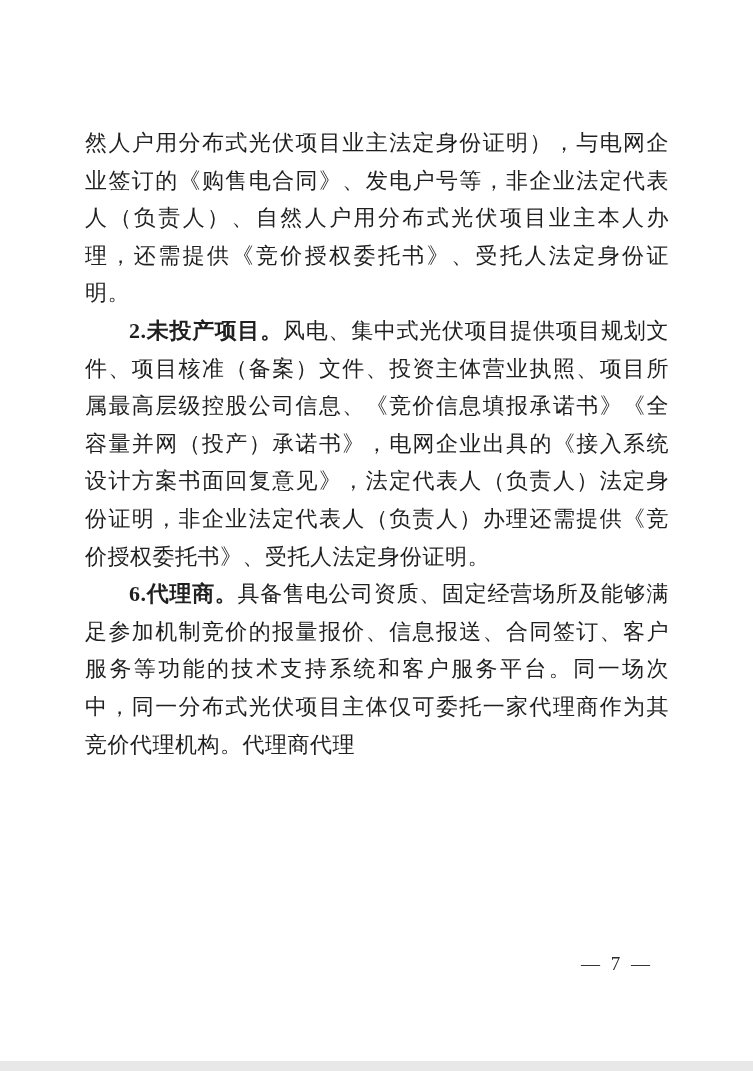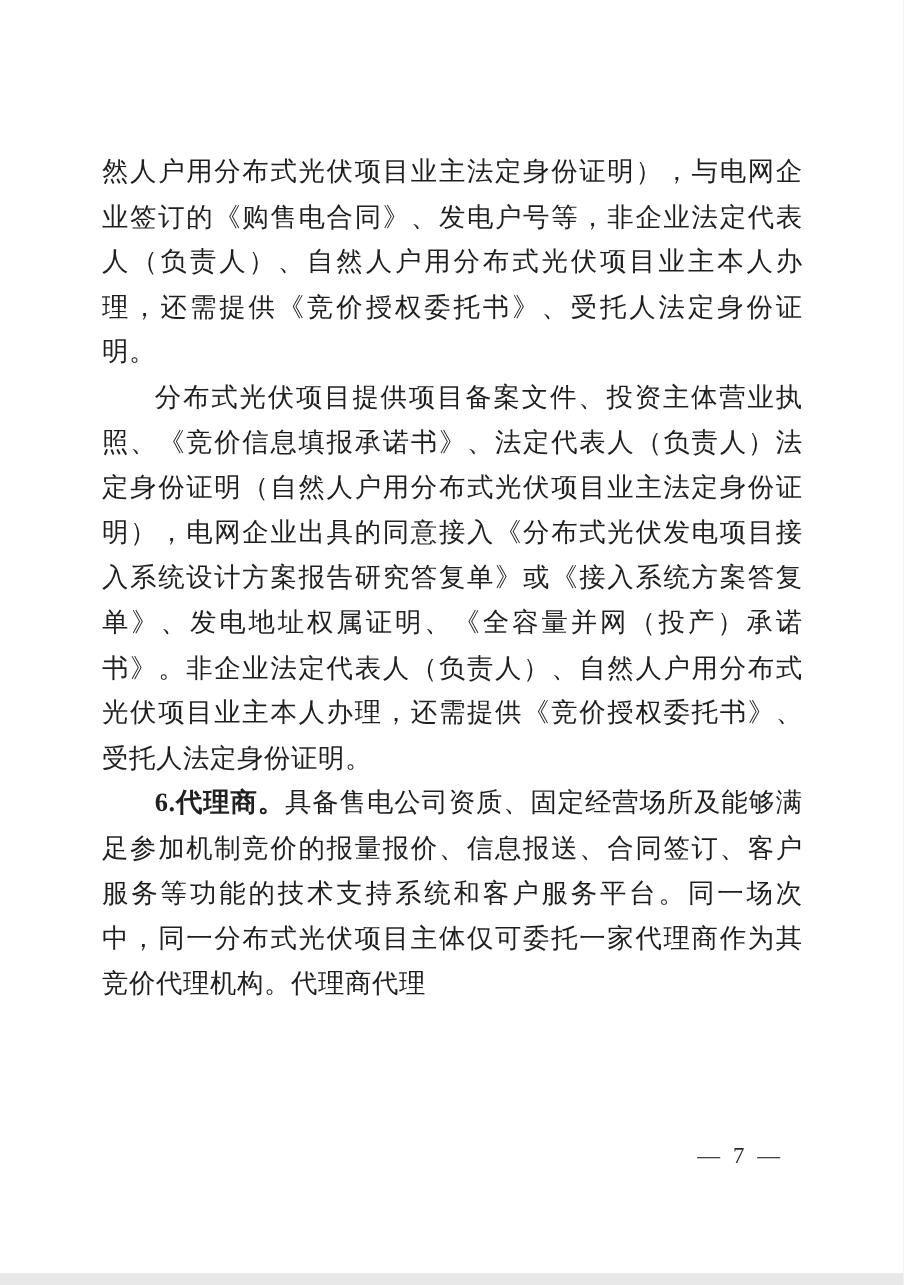--- a/index.html
+++ b/index.html
@@ -46,17 +46,17 @@
     color: #2a2a2a;
     white-space: nowrap;
   }
 </style>
 </head>
 <body>
 
 <div class="page">
   <div class="doc-body" id="doc-body">
       <p class="para"><span class="run">然人户用分布式光伏项目业主法定身份证明），与电网企业签订的《购售电合同》、发电户号等，非企业法定代表人（负责人）、自然人户用分布式光伏项目业主本人办理，还需提供《竞价授权委托书》、受托人法定身份证明。</span></p>
-      <p class="para indent"><span class="run">分布式光伏项目提供项目备案文件、投资主体营业执照、《竞价信息填报承诺书》、法定代表人（负责人）法定身份证明（自然人户用分布式光伏项目业主法定身份证明），电网企业出具的同意接入《分布式光伏发电项目接入系统设计方案报告研究答复单》或《接入系统方案答复单》、发电地址权属证明、《全容量并网（投产）承诺书》。非企业法定代表人（负责人）、自然人户用分布式光伏项目业主本人办理，还需提供《竞价授权委托书》、受托人法定身份证明。</span></p>
+      <p class="para indent"><span class="run-bold">2.未投产项目。</span><span class="run">风电、集中式光伏项目提供项目规划文件、项目核准（备案）文件、投资主体营业执照、项目所属最高层级控股公司信息、《竞价信息填报承诺书》《全容量并网（投产）承诺书》，电网企业出具的《接入系统设计方案书面回复意见》，法定代表人（负责人）法定身份证明，非企业法定代表人（负责人）办理还需提供《竞价授权委托书》、受托人法定身份证明。</span></p>
       <p class="para indent"><span class="run-bold">6.代理商。</span><span class="run">具备售电公司资质、固定经营场所及能够满足参加机制竞价的报量报价、信息报送、合同签订、客户服务等功能的技术支持系统和客户服务平台。同一场次中，同一分布式光伏项目主体仅可委托一家代理商作为其竞价代理机构。代理商代理</span></p>
     </div>
   <div class="page-number">— 7 —</div>
 </div>
 
 </body></html>

